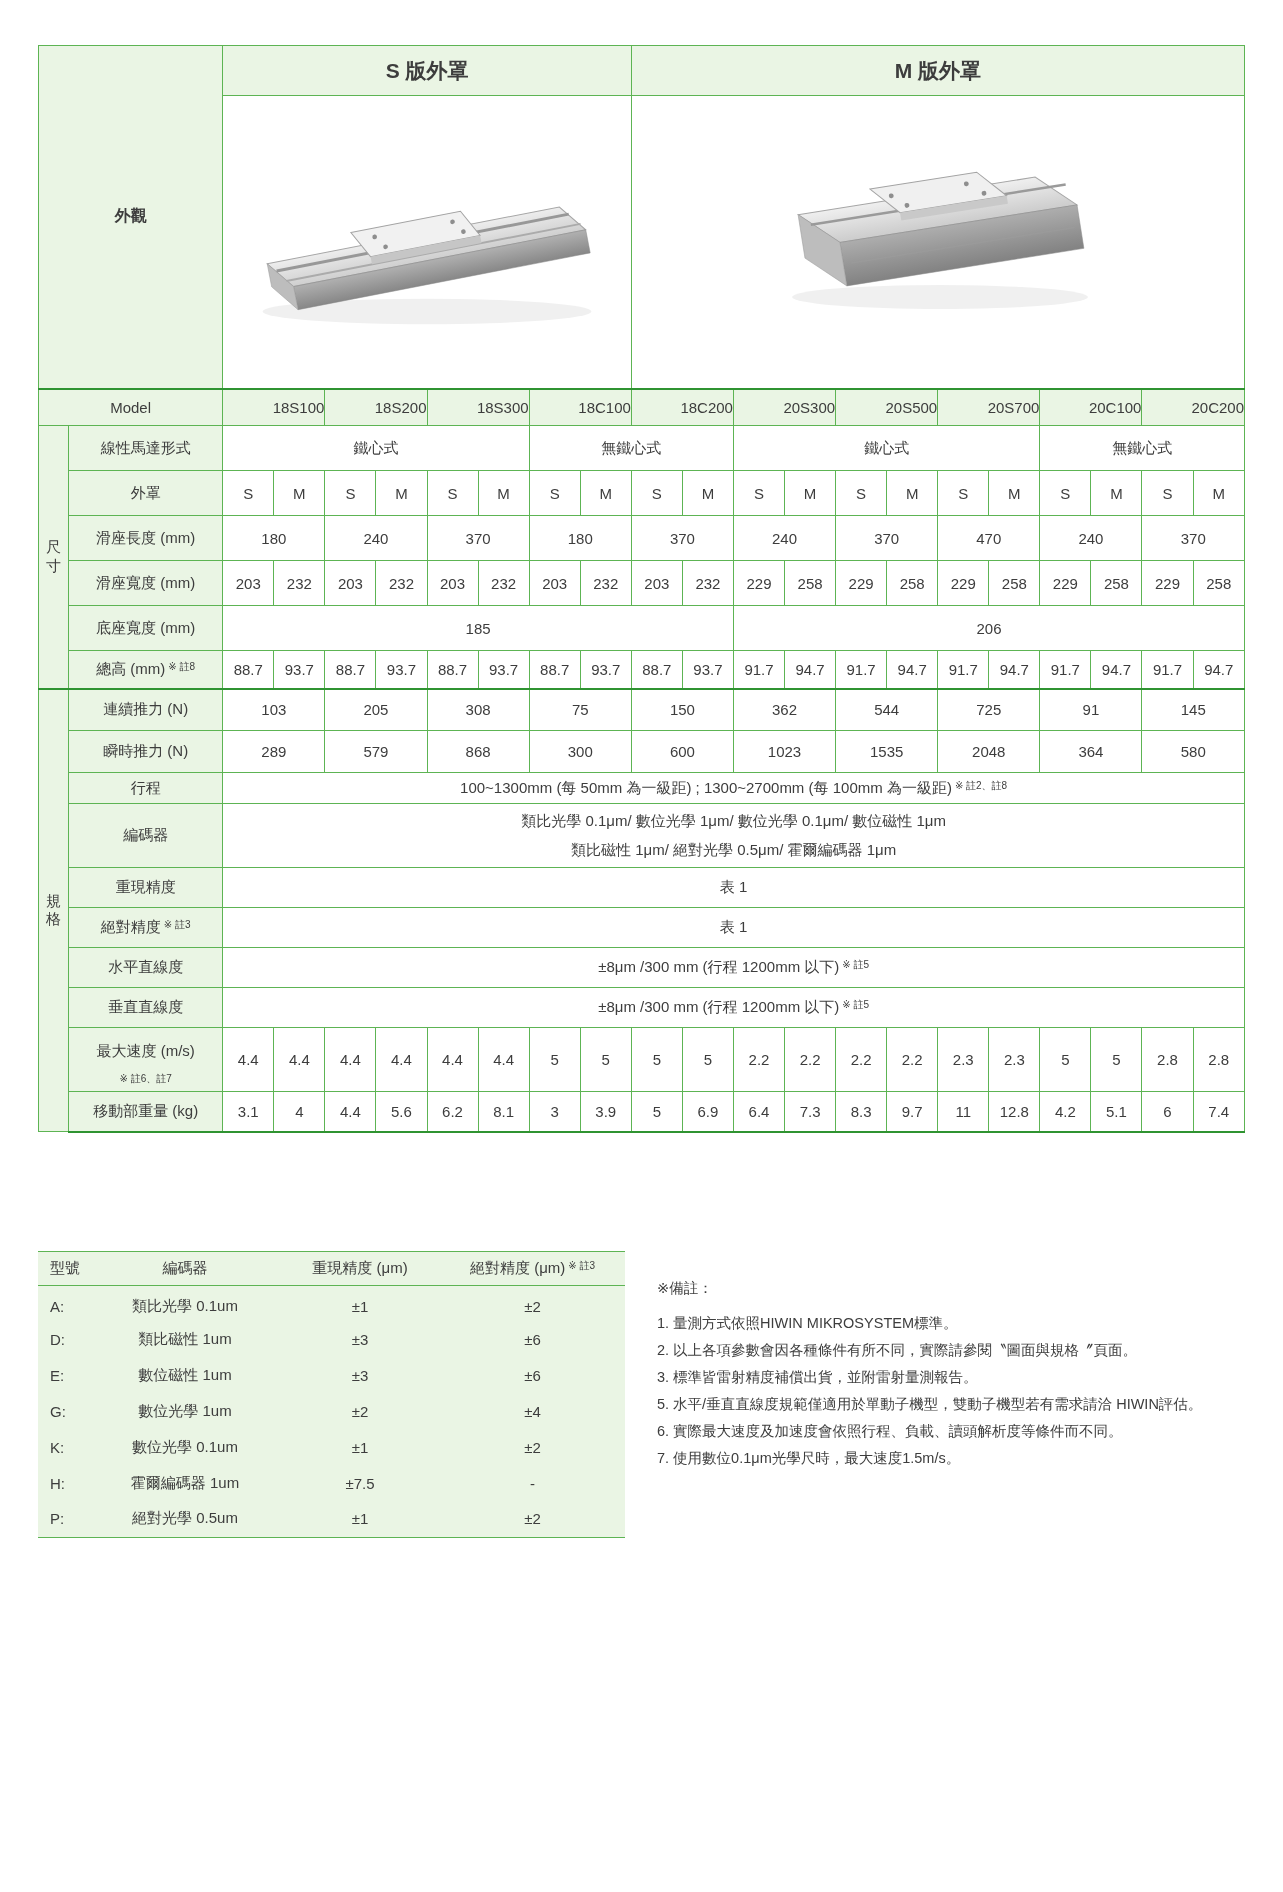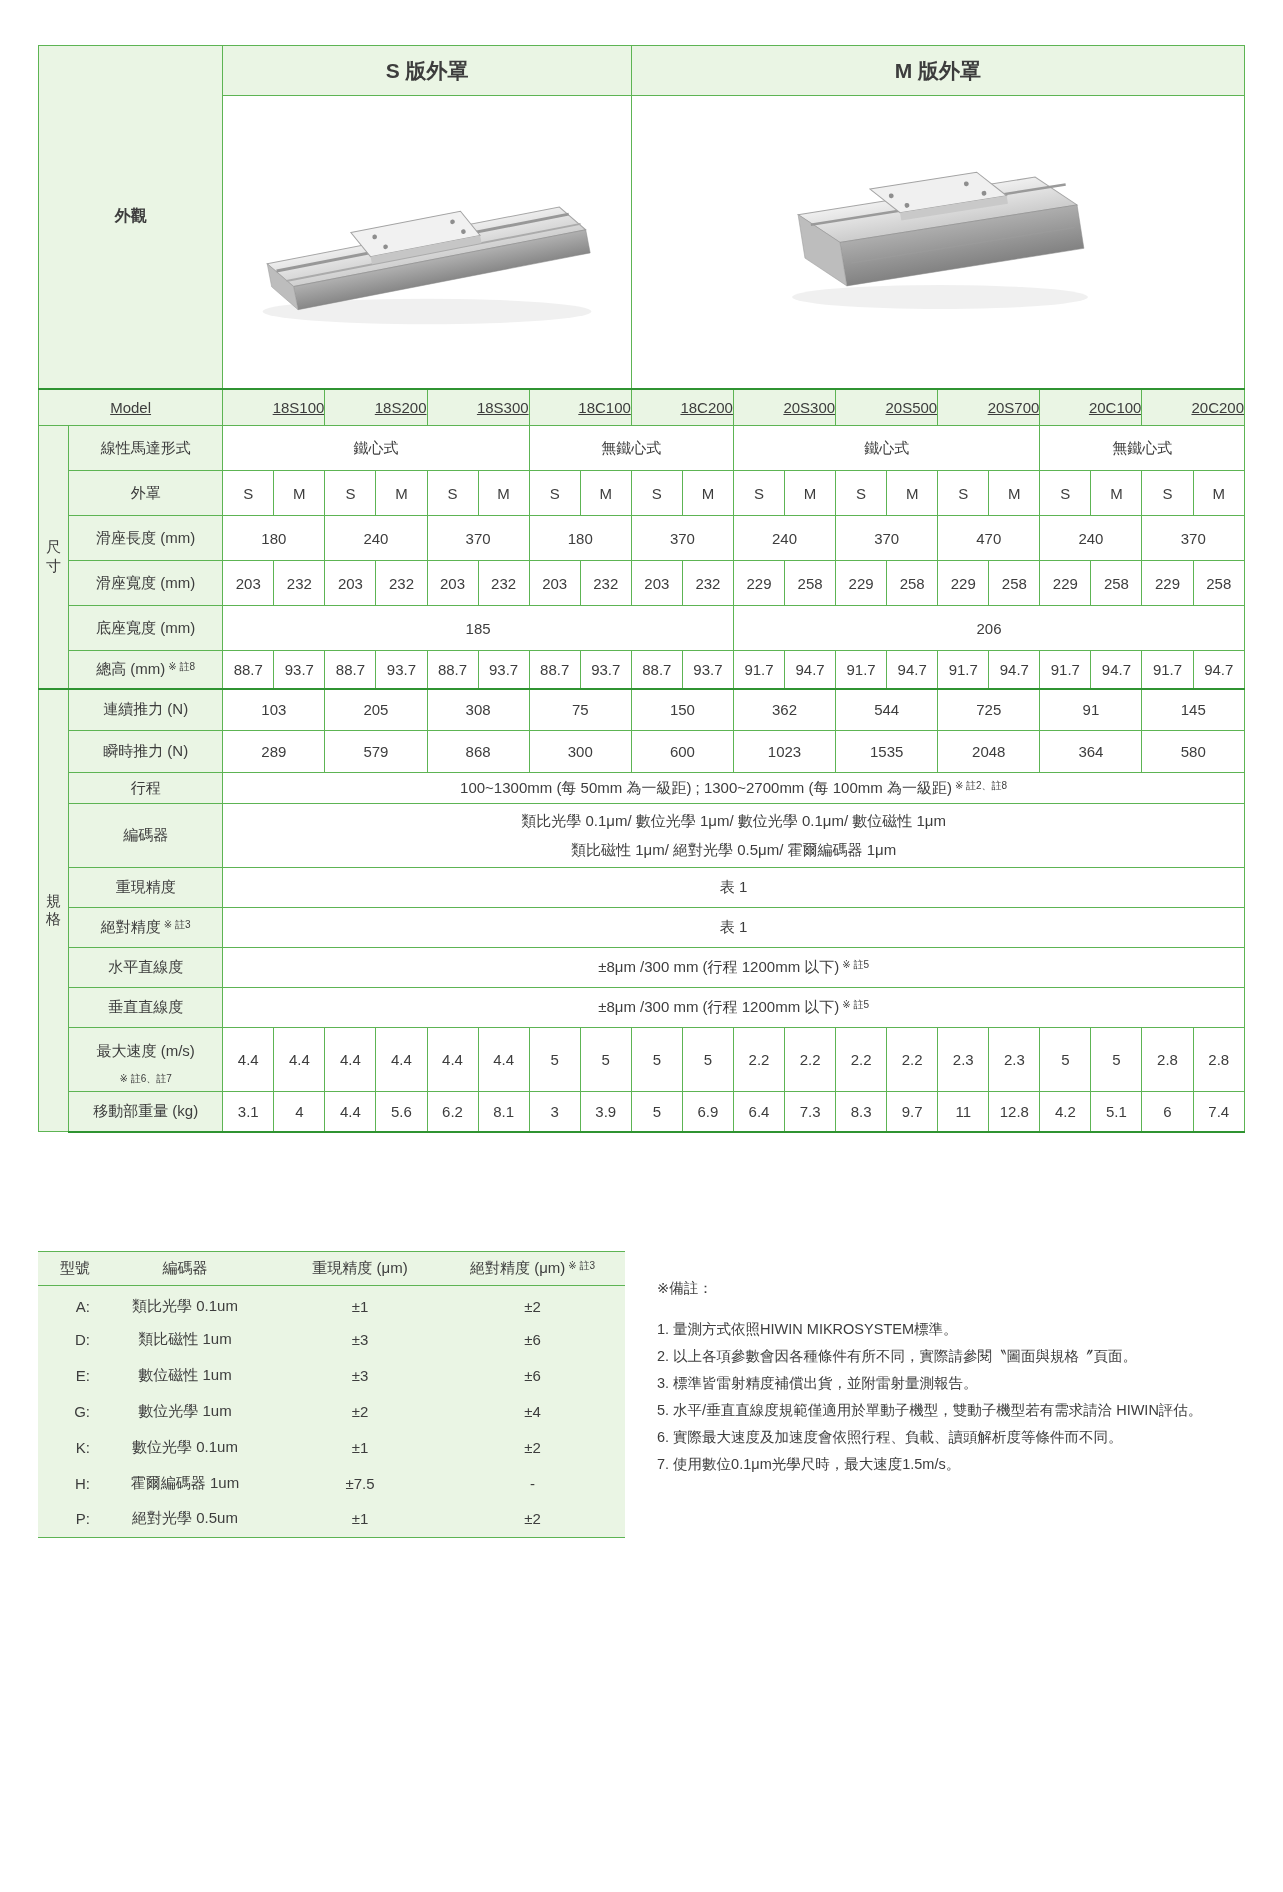--- a/index.html
+++ b/index.html
@@ -26,21 +26,21 @@
   }
   .spec th{background:var(--gbg);}
   .spec td{background:#ffffff;}
 
   tr[data-name="cover-header-row"]{height:50px;}
   tr[data-name="cover-header-row"] td{background:var(--gbg);font-weight:bold;font-size:21px;margin-top:16px;}
   th.appearance-cell{font-weight:bold;font-size:16px;}
   tr[data-name="appearance-row"]{height:293px;}
   tr[data-name="appearance-row"] td{vertical-align:middle;}
 
-  tr[data-name="model-row"]{height:37px;text-decoration:underline;}
+  tr[data-name="model-row"]{height:37px;}
   tr[data-name="model-row"] th,
   tr[data-name="model-row"] td{background:var(--gbg);border-top:2px solid var(--bdd);}
   tr[data-name="model-row"] th{font-weight:normal;font-size:15px;}
   tr[data-name="model-row"] td{font-size:15px;text-align:right;}
 
   .label-cell{font-weight:bold;font-size:15px;}
   .section-cell{font-weight:bold;font-size:16px;width:30px;}
   .section-cell span{display:block;line-height:1.25;}
 
   .lbl-note,.cell-note{font-size:10px;position:relative;top:-4px;margin-left:3px;font-weight:normal;text-align:center;}
@@ -65,25 +65,25 @@
   tr[data-name="row-moving-weight"] td{border-bottom:2px solid var(--bdd);}
 
   
   .bottom{display:flex;align-items:flex-start;margin-top:118px;}
   table.enc{border-collapse:collapse;table-layout:fixed;width:587px;background:var(--gbg);}
   .enc th,.enc td{font-size:15px;font-weight:normal;color:var(--txt);text-align:center;vertical-align:middle;}
   .enc thead tr{height:34px;}
   .enc thead th{border-top:1px solid var(--bd);border-bottom:1px solid var(--bd);}
   .enc tbody tr{height:36px;}
   .enc tbody tr:last-child td{border-bottom:1px solid var(--bd);}
-  .enc .c0{text-align:right;padding-left:12px;}
+  .enc .c0{text-align:left;padding-left:12px;}
   .enc tbody tr:first-child td{padding-top:6px;}
 
   .notes{margin-left:32px;margin-top:24px;width:590px;font-size:14.5px;line-height:27px;}
-  .notes-title{margin-bottom:14px;}
+  .notes-title{margin-bottom:8px;}
   .note-item{padding-left:1.35em;text-indent:-1.35em;}
 </style>
 </head>
 <body>
 
 <div class="page" data-name="datasheet-page">
 
   <table class="spec" data-name="main-spec-table">
     <colgroup>
       <col style="width:30px">

